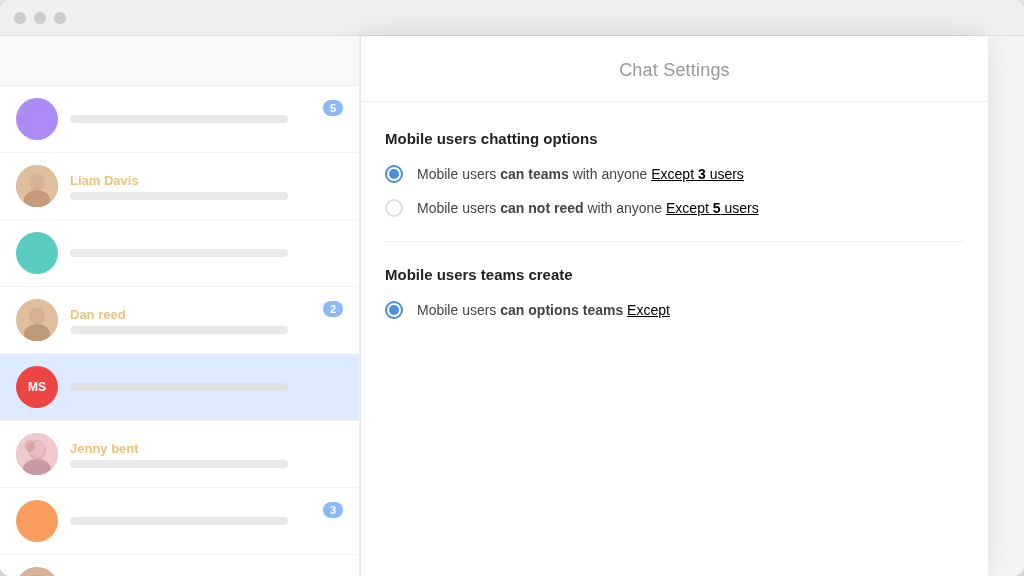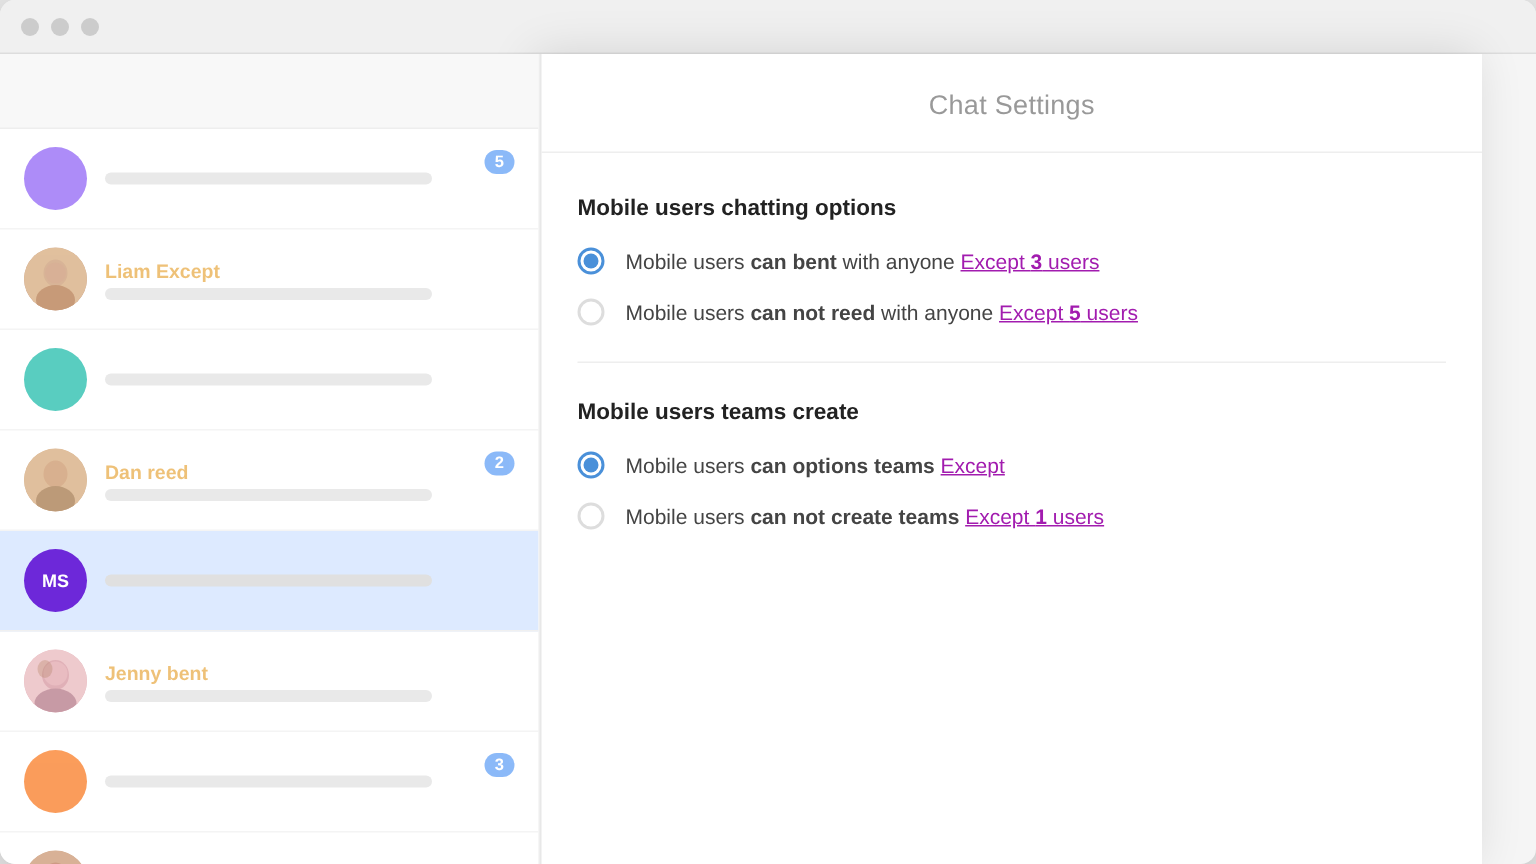--- a/index.html
+++ b/index.html
@@ -90,21 +90,21 @@
       align-items: center;
       justify-content: center;
       font-weight: 600;
       font-size: 13px;
       color: #fff;
       margin-right: 12px;
     }
 
     .avatar.purple { background: #8b5cf6; }
     .avatar.teal { background: #14b8a6; }
-    .avatar.ms { background: #6d28d9; font-size: 12px; }
+    .avatar.ms { background: #ef4444; font-size: 12px; }
     .avatar.orange { background: #f97316; }
 
     
     .person-avatar {
       width: 42px;
       height: 42px;
       border-radius: 50%;
       flex-shrink: 0;
       margin-right: 12px;
       overflow: hidden;
@@ -211,21 +211,21 @@
 
     .option-text {
       flex: 1;
     }
 
     .option-text .bold {
       font-weight: 700;
     }
 
     .link {
-      color: #a21caf;
+      color: #000000;
       text-decoration: underline;
       cursor: pointer;
       font-weight: 500;
     }
 
     .link .bold {
       font-weight: 700;
     }
 
     .section-divider {
@@ -279,21 +279,21 @@
       <div class="sidebar-item">
         <div class="person-avatar face-liam">
           <svg viewBox="0 0 42 42" width="42" height="42">
             <circle cx="21" cy="21" r="21" fill="#d4a574"></circle>
             <ellipse cx="21" cy="17" rx="8" ry="9" fill="#c8956c"></ellipse>
             <ellipse cx="21" cy="35" rx="13" ry="10" fill="#b07040"></ellipse>
             <circle cx="21" cy="17" r="7" fill="#c8906a"></circle>
           </svg>
         </div>
         <div class="sidebar-text">
-          <div class="sidebar-name">Liam Except</div>
+          <div class="sidebar-name">Liam Davis</div>
           <div class="sidebar-preview"></div>
         </div>
       </div>
 
       <div class="sidebar-item">
         <div class="avatar teal"></div>
         <div class="sidebar-text">
           <div class="sidebar-preview"></div>
         </div>
       </div>
@@ -368,21 +368,21 @@
 
       <div class="modal-body">
 
         <div class="section-title">Mobile users chatting options</div>
 
         <div class="option-row">
           <div class="radio-outer selected">
             <div class="radio-inner"></div>
           </div>
           <div class="option-text">
-            <span>Mobile users </span><span class="bold">can bent</span><span> with anyone </span><a class="link">Except <span class="bold">3</span> users</a>
+            <span>Mobile users </span><span class="bold">can teams</span><span> with anyone </span><a class="link">Except <span class="bold">3</span> users</a>
           </div>
         </div>
 
         <div class="option-row">
           <div class="radio-outer"></div>
           <div class="option-text">
             <span>Mobile users </span><span class="bold">can not reed</span><span> with anyone </span><a class="link">Except <span class="bold">5</span> users</a>
           </div>
         </div>
 
@@ -392,23 +392,17 @@
 
         <div class="option-row">
           <div class="radio-outer selected">
             <div class="radio-inner"></div>
           </div>
           <div class="option-text">
             <span>Mobile users </span><span class="bold">can options teams</span><span> </span><a class="link">Except</a>
           </div>
         </div>
 
-        <div class="option-row">
-          <div class="radio-outer"></div>
-          <div class="option-text">
-            <span>Mobile users </span><span class="bold">can not create teams</span><span>  </span><a class="link">Except <span class="bold">1</span> users</a>
-          </div>
-        </div>
 
       </div>
     </div>
   </div>
 </div>
 
 </body></html>

